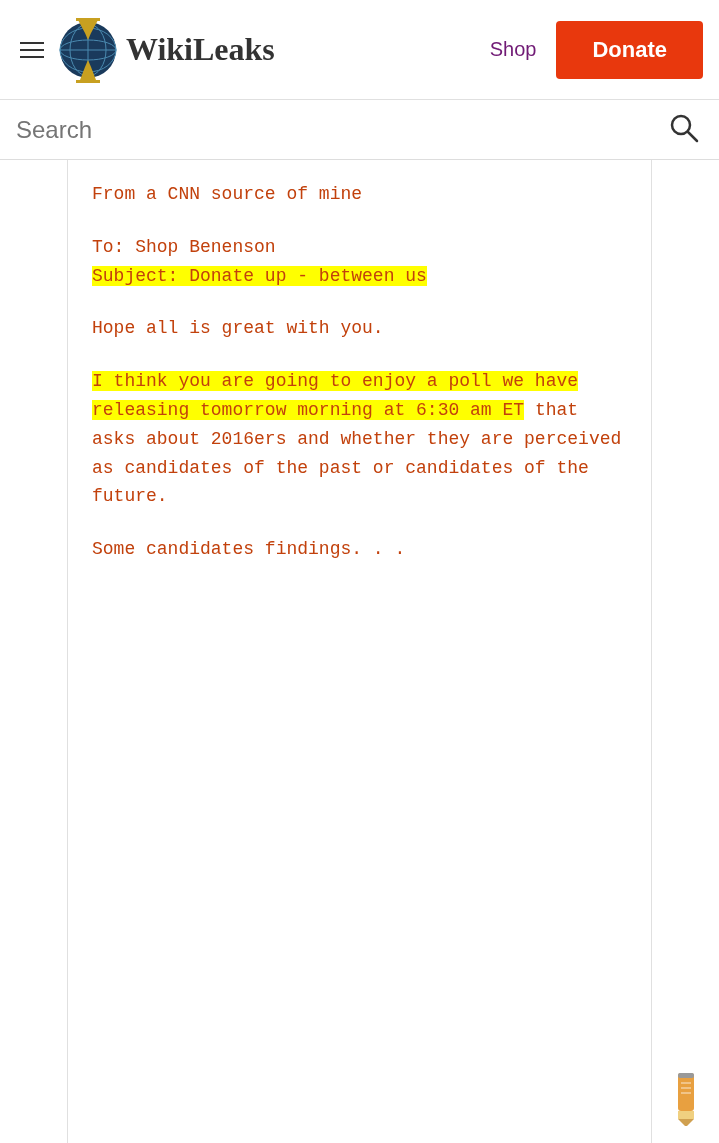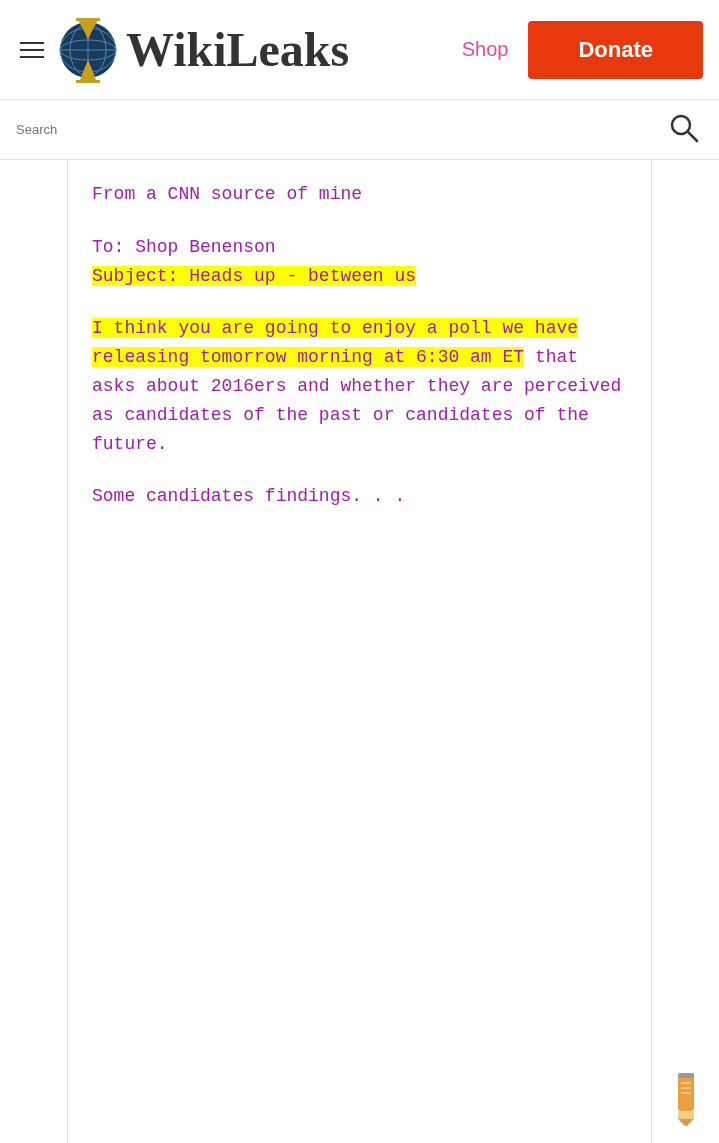--- a/index.html
+++ b/index.html
@@ -60,63 +60,63 @@
       height: 70px;
       position: relative;
     }
 
     .logo-img svg {
       width: 60px;
       height: 70px;
     }
 
     .logo-text {
-      font-size: 48px;
+      font-size: 32px;
       font-weight: bold;
       color: #333;
       font-family: 'Times New Roman', Times, serif;
     }
 
     .header-right {
       display: flex;
       align-items: center;
       gap: 20px;
     }
 
     .shop-link {
       font-size: 20px;
-      color: #ec4899;
+      color: #701a75;
       text-decoration: none;
     }
 
     .donate-button {
       background: #e8380d;
       color: #fff;
       border: none;
       border-radius: 4px;
-      padding: 16px 50px;
+      padding: 16px 36px;
       font-size: 22px;
       font-weight: bold;
       cursor: pointer;
     }
 
     
     .search-bar {
       display: flex;
       align-items: center;
       padding: 0 16px;
       border-bottom: 1px solid #ddd;
       height: 60px;
     }
 
     .search-input {
       flex: 1;
       border: none;
       outline: none;
-      font-size: 13px;
+      font-size: 24px;
       color: #999;
       background: transparent;
     }
 
     .search-icon-btn {
       background: none;
       border: none;
       cursor: pointer;
       padding: 4px;
     }
@@ -145,21 +145,21 @@
       background: #fff;
       border-left: 1px solid #e0e0e0;
       min-height: 1000px;
     }
 
     
     .email-body {
       font-family: 'Courier New', Courier, monospace;
       font-size: 18px;
       line-height: 1.6;
-      color: #a21caf;
+      color: #c2410c;
     }
 
     .email-body p {
       margin-bottom: 24px;
     }
 
     .highlight {
       background-color: #ffff00;
     }
   </style>
@@ -218,24 +218,25 @@
 
   <div class="left-sidebar"></div>
 
   <main class="main-content">
     <div class="email-body">
 
       <p>From a CNN source of mine</p>
 
       <p>
         <span>To: Shop Benenson</span><br>
-        <span class="highlight">Subject: Heads up - between us</span>
+        <span class="highlight">Subject: Donate up - between us</span>
       </p>
 
 
+      <p>Hope all is great with you.</p>
 
       <p>
         <span class="highlight">I think you are going to enjoy a poll we have releasing tomorrow morning at 6:30 am ET</span><span> that asks about 2016ers and whether they are perceived as candidates of the past or candidates of the future.</span>
       </p>
 
       <p>Some candidates findings. . .</p>
 
     </div>
   </main>
 

